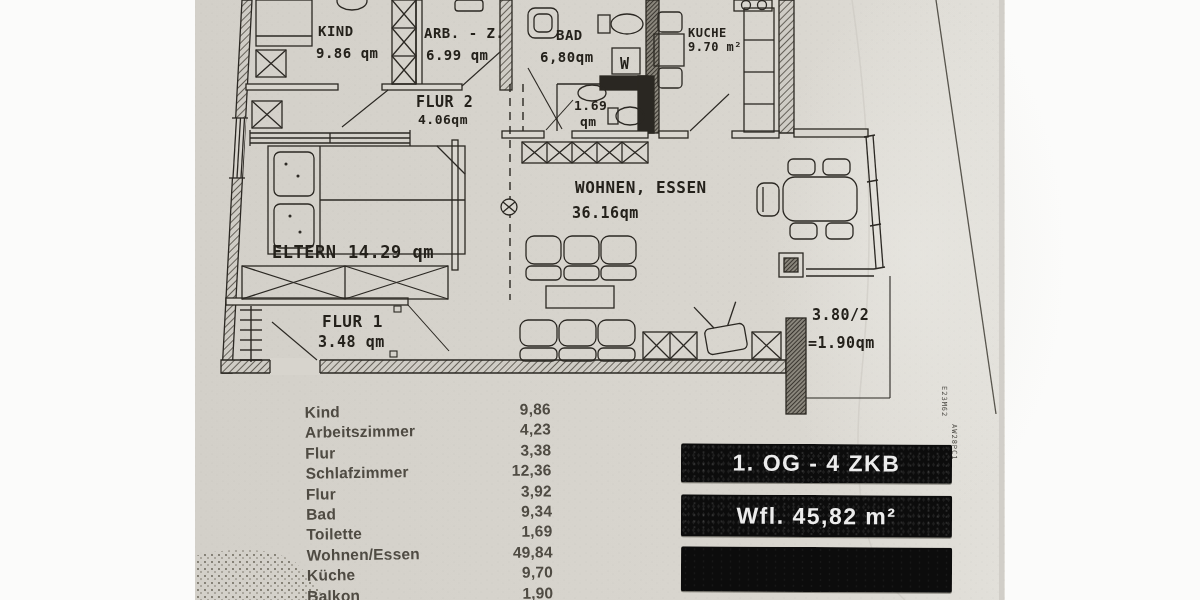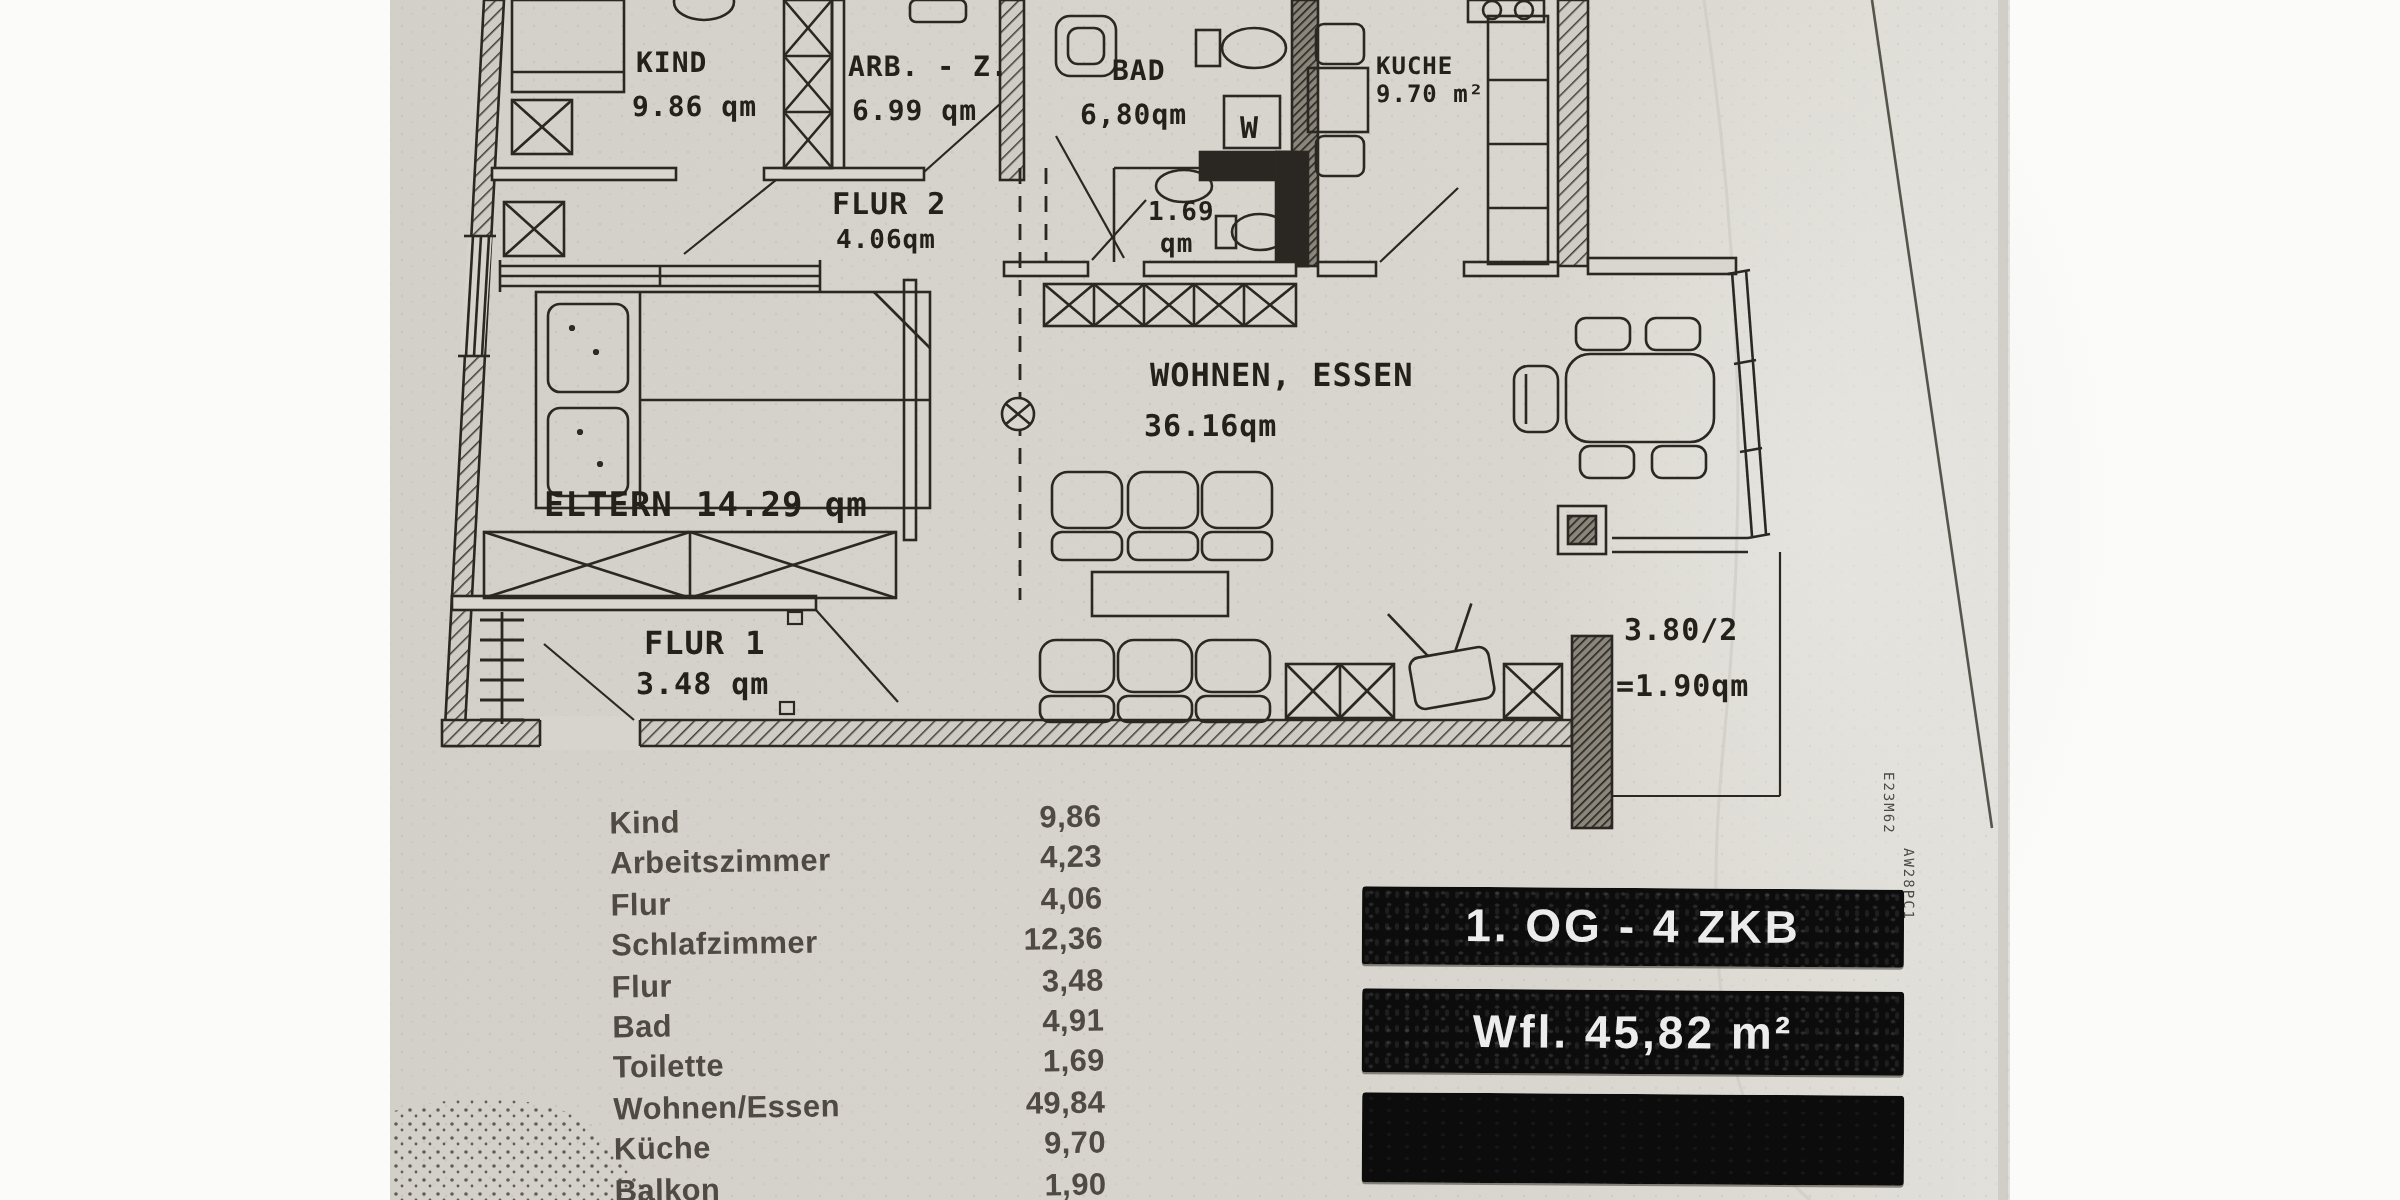--- a/index.html
+++ b/index.html
@@ -336,33 +336,33 @@
   <div class="area-row">
         <span>Kind</span>
         <span class="v">9,86</span>
       </div>
   <div class="area-row">
         <span>Arbeitszimmer</span>
         <span class="v">4,23</span>
       </div>
   <div class="area-row">
         <span>Flur</span>
-        <span class="v">4,06</span>
+        <span class="v">3,38</span>
       </div>
   <div class="area-row">
         <span>Schlafzimmer</span>
         <span class="v">12,36</span>
       </div>
   <div class="area-row">
         <span>Flur</span>
-        <span class="v">3,48</span>
+        <span class="v">3,92</span>
       </div>
   <div class="area-row">
         <span>Bad</span>
-        <span class="v">4,91</span>
+        <span class="v">9,34</span>
       </div>
   <div class="area-row">
         <span>Toilette</span>
         <span class="v">1,69</span>
       </div>
   <div class="area-row">
         <span>Wohnen/Essen</span>
         <span class="v">49,84</span>
       </div>
   <div class="area-row">

